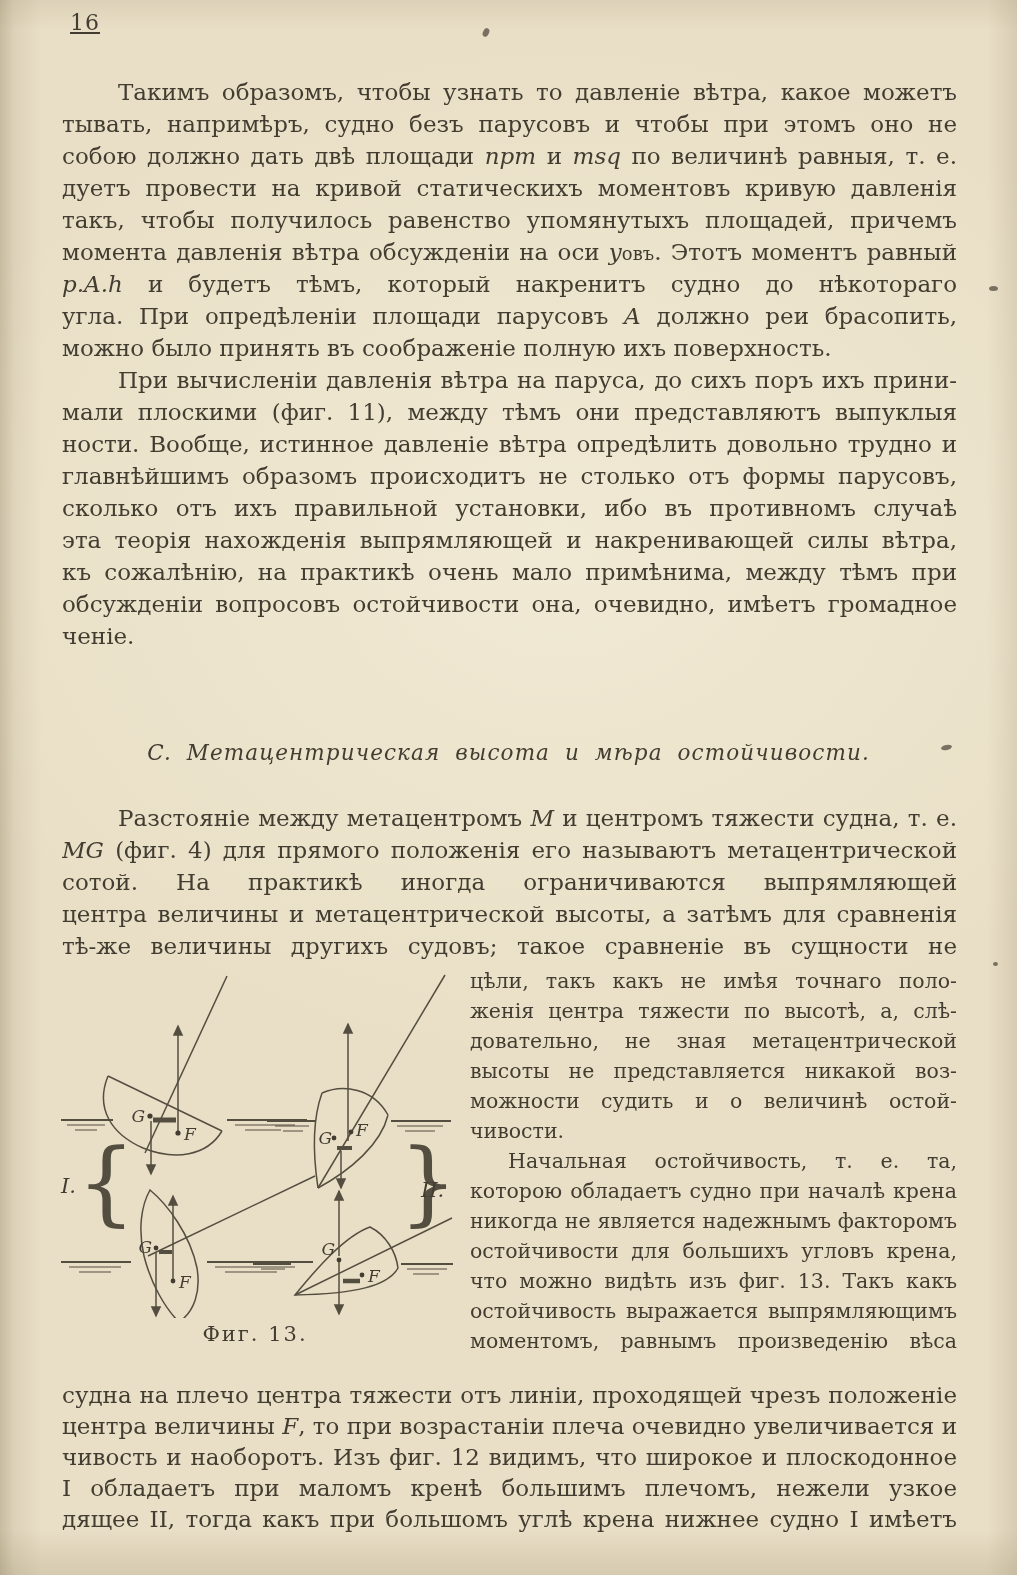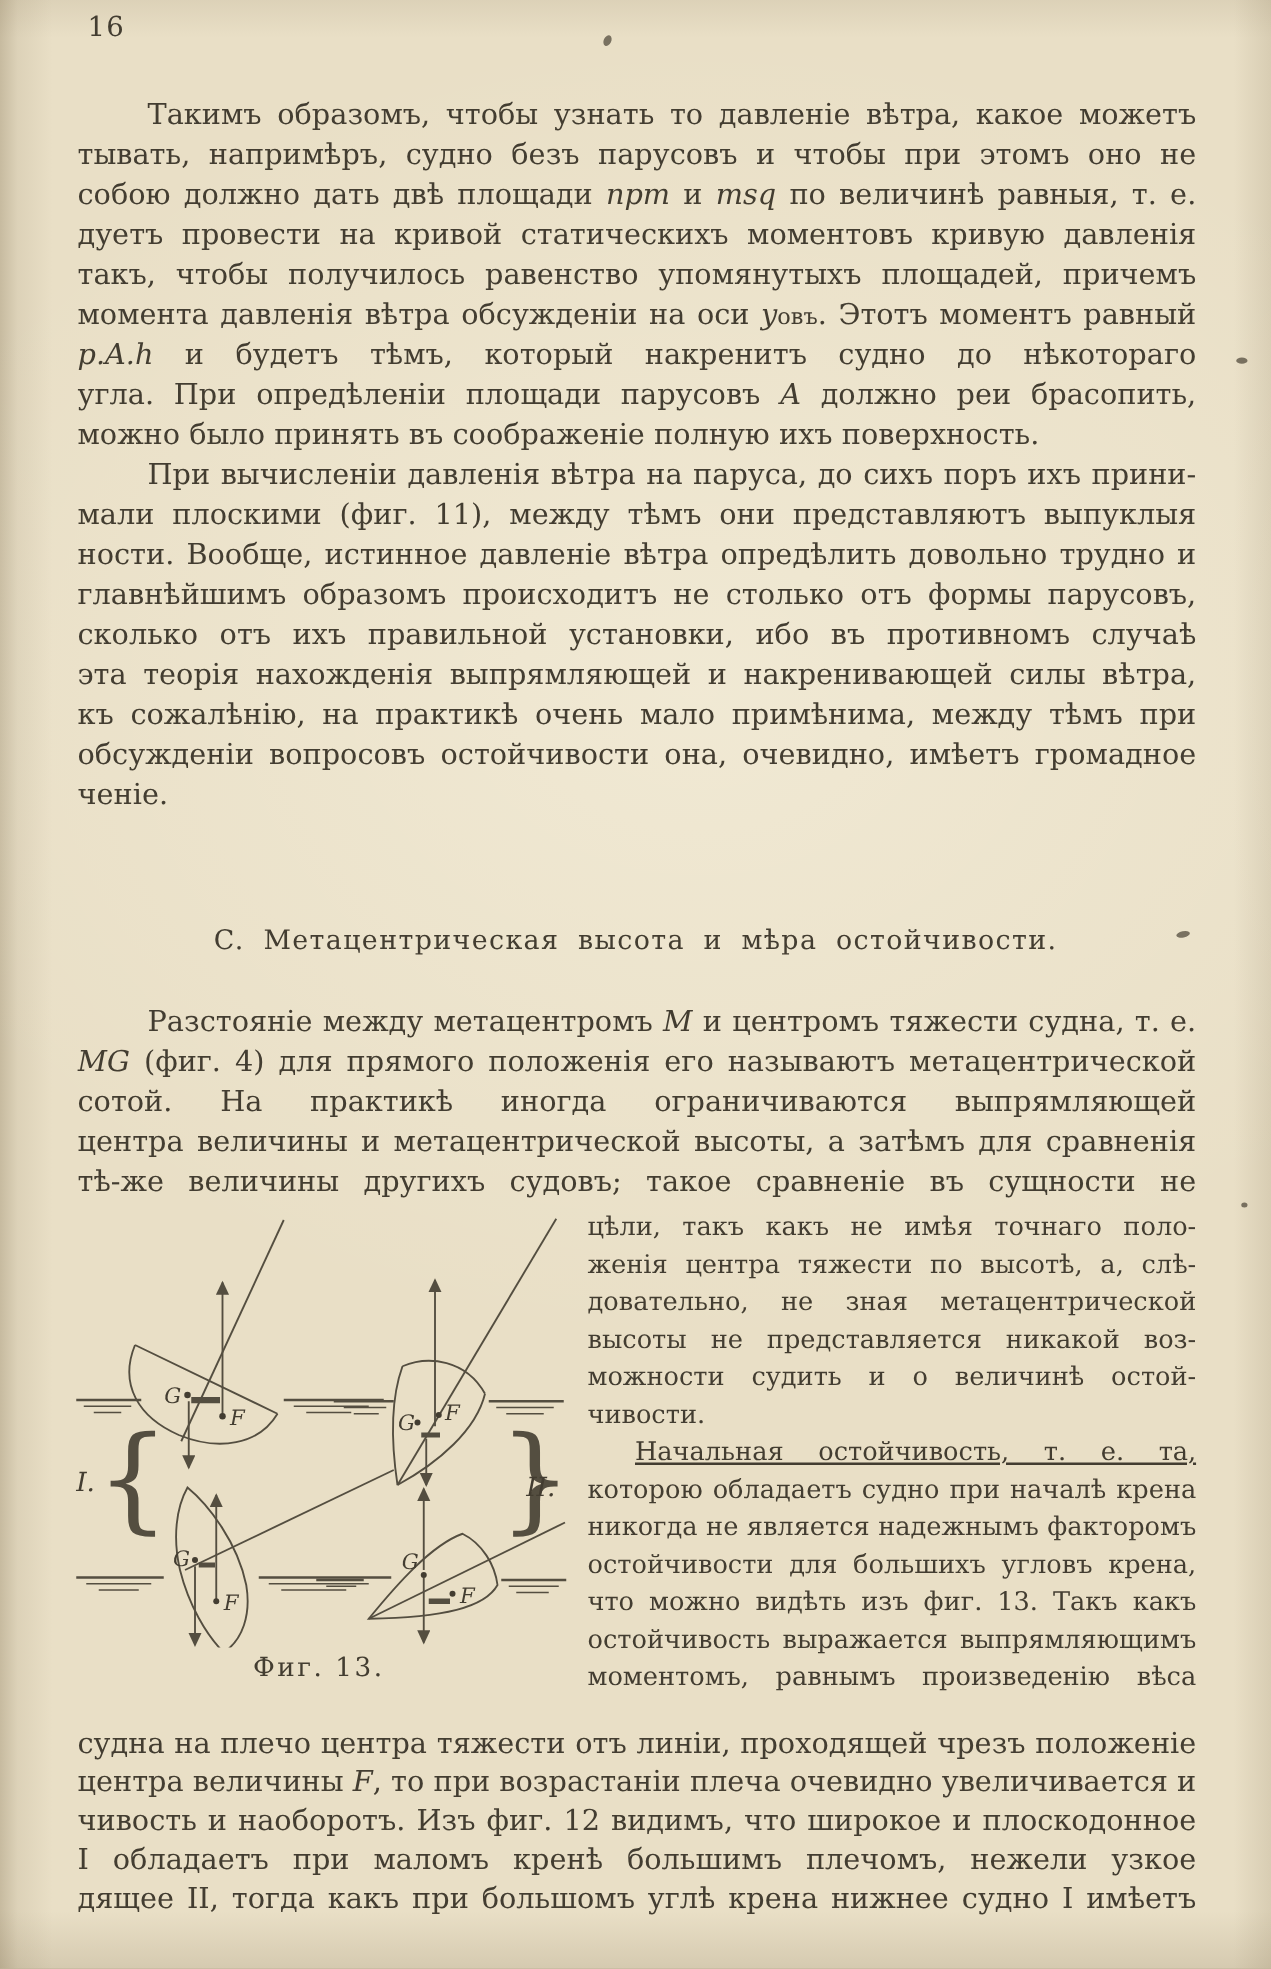--- a/index.html
+++ b/index.html
@@ -11,33 +11,33 @@
     background-color:#e9dfc6;
     background-image:
       radial-gradient(ellipse 900px 700px at 55% 35%, rgba(255,252,238,.35), rgba(0,0,0,0) 75%),
       linear-gradient(90deg, rgba(110,92,60,.28) 0px, rgba(110,92,60,.10) 14px, rgba(110,92,60,0) 42px),
       linear-gradient(270deg, rgba(110,92,60,.14) 0px, rgba(110,92,60,0) 30px),
       linear-gradient(0deg, rgba(110,92,60,.16) 0px, rgba(110,92,60,0) 46px),
       linear-gradient(180deg, rgba(110,92,60,.10) 0px, rgba(110,92,60,0) 30px);
     font-family:"DejaVu Serif", serif;
     color:#433d31;
   }
-  .pagenum{position:absolute;left:70px;top:10px;font-size:22px;letter-spacing:1px;}
+  .pagenum{position:absolute;left:70px;top:10px;font-size:22px;letter-spacing:1px;text-decoration:underline;}
   .col{position:absolute;}
   .ln{height:32px;line-height:32px;font-size:23px;text-align:justify;text-align-last:justify;overflow:hidden;white-space:nowrap0;}
   .rc .ln{height:30px;line-height:30px;font-size:20.5px;}
   .b4 .ln{height:31px;line-height:31px;}
   .ind{text-indent:56px;}
-  .ind2{text-indent:38px;text-decoration:underline;}
+  .ind2{text-indent:38px;}
   .lal{text-align-last:left;}
   .it{font-style:italic;}
   .sub{font-size:0.78em;}
   .heading{
     position:absolute;left:0;top:740px;width:1017px;
-    text-align:center;font-size:21.5px;
+    text-align:center;font-style:italic;font-size:21.5px;
     letter-spacing:1.1px;word-spacing:7px;
   }
   .figwrap{position:absolute;left:55px;top:956px;width:400px;}
   .figcaption{width:400px;text-align:center;font-size:21px;letter-spacing:2px;margin-top:0px;}
   .speck{position:absolute;background:#5d5546;border-radius:50%;opacity:.8;}
   svg text{font-family:"DejaVu Serif", serif;}
 </style>
 </head>
 <body>
 

